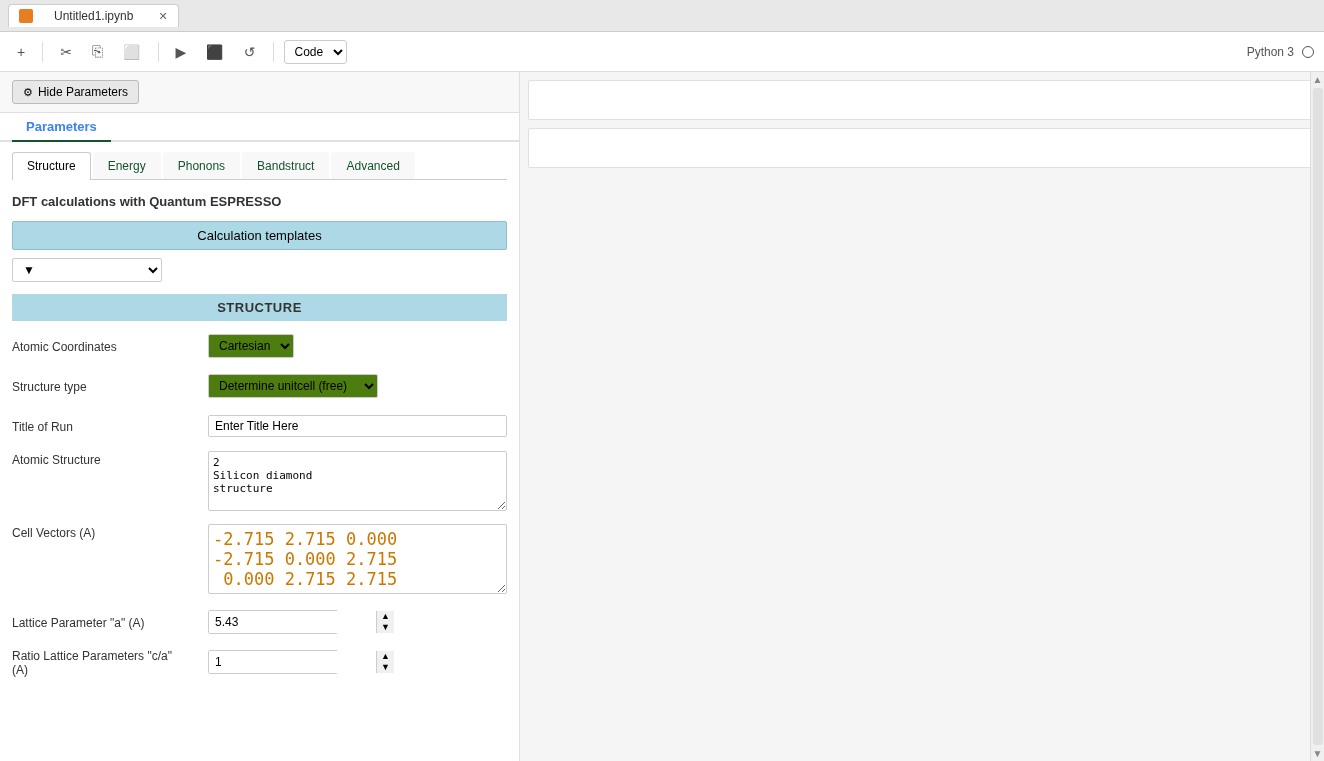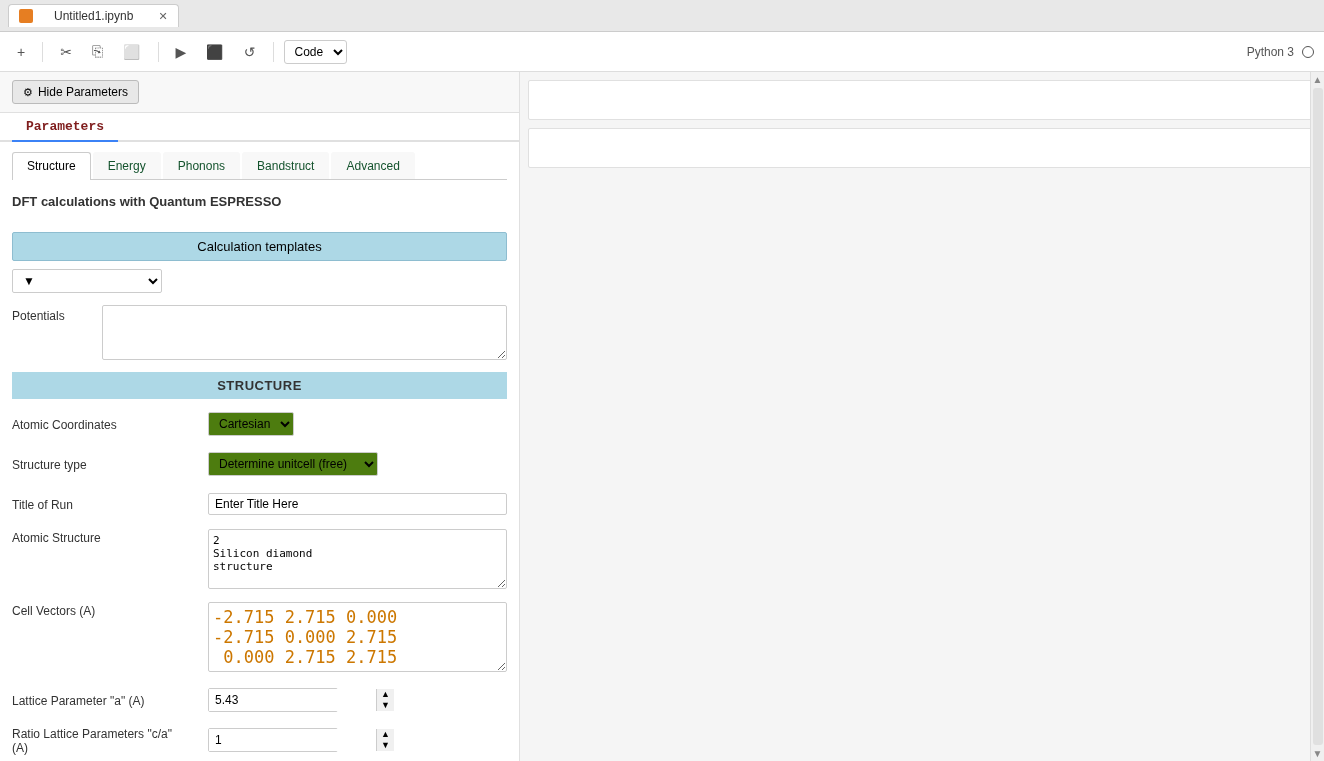--- a/index.html
+++ b/index.html
@@ -136,23 +136,22 @@
     .params-tab {
       display: inline-block;
       padding: 6px 14px;
       font-size: 13px;
       font-weight: bold;
       color: #333;
       border-bottom: 2px solid transparent;
       margin-bottom: -2px;
     }
     .params-tab.active {
-      border-bottom: 2px solid #3b82f6;
-      color: #7f1d1d;
-      font-family: Liberation Mono, monospace;
+      border-bottom: 2px solid #14532d;
+      color: #3b82f6;
     }
 
     
     .panel-content {
       overflow-y: auto;
       flex: 1;
       padding: 10px 12px;
     }
 
     
@@ -178,21 +177,21 @@
       border-bottom-color: #fff;
       color: #000;
       font-weight: normal;
       margin-bottom: -1px;
     }
 
     
     .section-title {
       font-weight: bold;
       font-size: 13px;
-      margin-bottom: 23px;
+      margin-bottom: 12px;
     }
 
     
     .section-banner {
       background: #add8e6;
       text-align: center;
       padding: 6px;
       font-size: 13px;
       font-weight: bold;
       margin-bottom: 10px;
@@ -447,24 +446,20 @@
       
       <div class="dropdown-row">
         <select>
           <option value="">▼</option>
           <option>Option 1</option>
           <option>Option 2</option>
         </select>
       </div>
 
       
-      <div class="potentials-row">
-        <div class="potentials-label">Potentials</div>
-        <textarea class="potentials-textarea" style=""></textarea>
-      </div>
 
       
       <div class="section-banner">STRUCTURE</div>
 
       
       <div class="form-row">
         <div class="form-label">Atomic Coordinates</div>
         <div class="form-control">
           <select class="input-select">
             <option>Cartesian</option>

